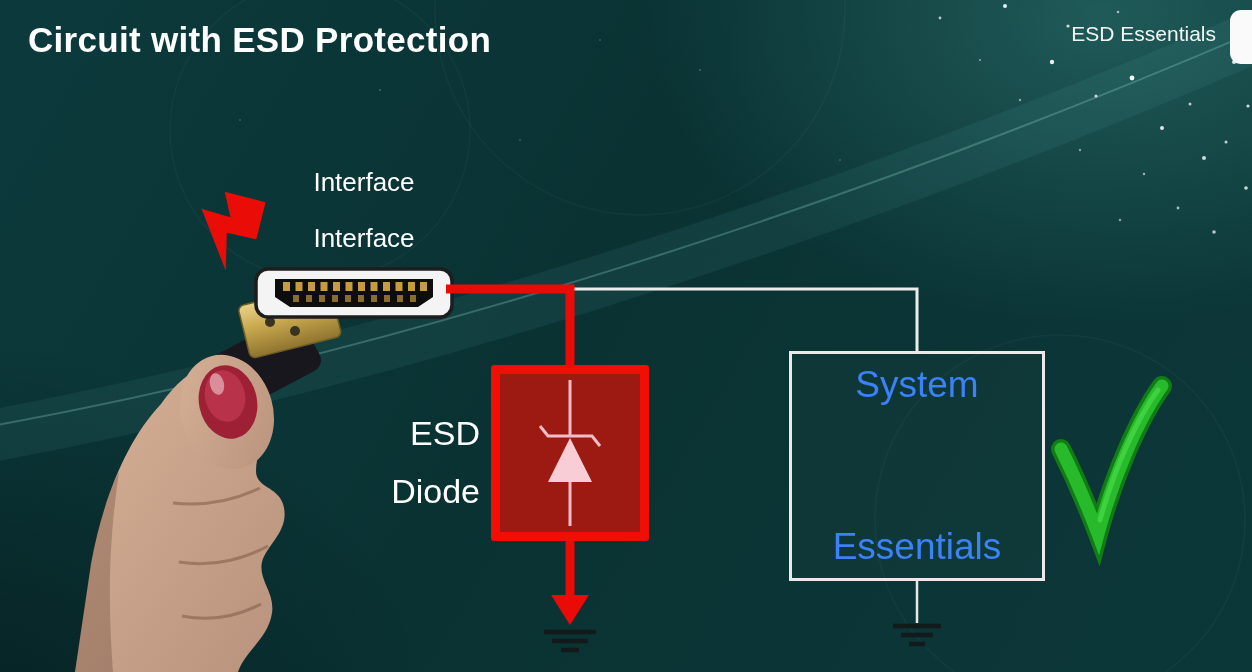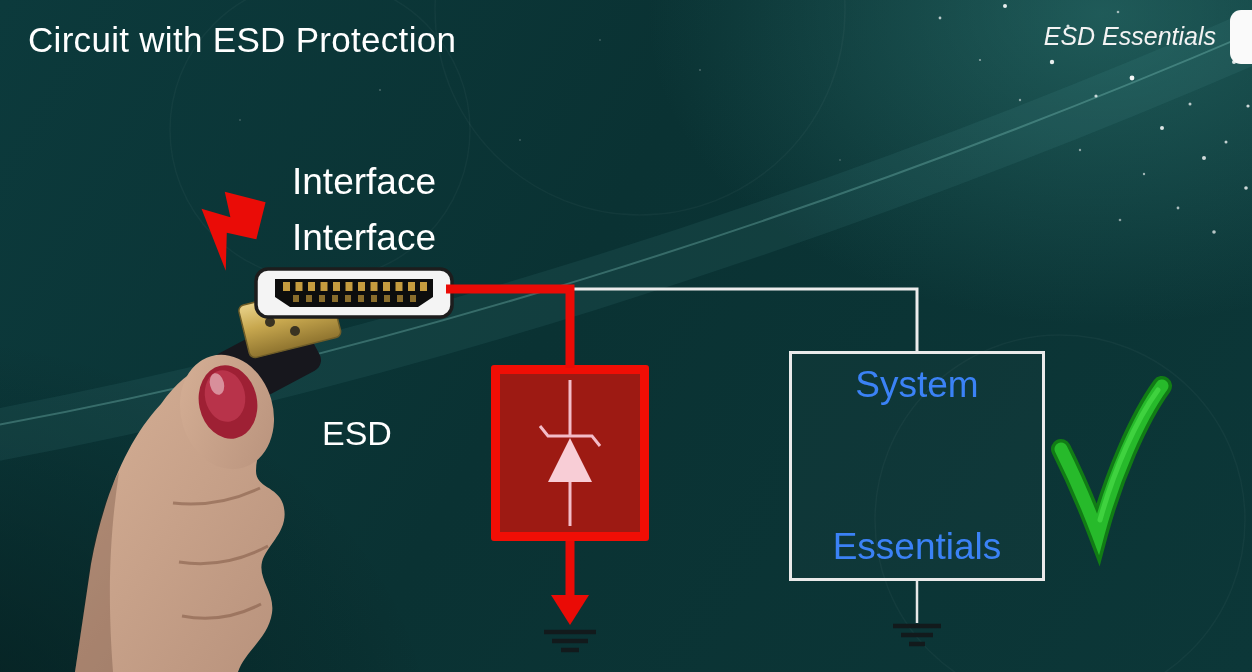--- a/index.html
+++ b/index.html
@@ -15,40 +15,40 @@
   }
   .abs { position: absolute; }
   .bg-decor { left: 0; top: 0; width: 1252px; height: 672px; z-index: 1; }
   .hand-svg { left: 55px; top: 282px; width: 300px; height: 390px; z-index: 2; }
   .lightning-svg { left: 170px; top: 184px; width: 96px; height: 92px; z-index: 5; }
   .hdmi-svg { left: 253px; top: 262px; width: 202px; height: 62px; z-index: 4; }
   .circuit-svg { left: 0; top: 0; width: 1252px; height: 672px; z-index: 4; pointer-events: none; }
 
   .page-title {
     left: 28px; top: 20px; z-index: 6;
-    color: #ffffff; font-size: 35px; font-weight: 400; letter-spacing: 0.3px;
+    color: #ffffff; font-size: 35px; font-weight: 700; letter-spacing: 0.3px;
   }
   .brand-text {
     top: 22px; right: 36px; z-index: 6;
-    color: #f3f3f3; font-size: 25px; font-weight: 500; font-style: italic;
+    color: #f3f3f3; font-size: 21px; font-weight: 500;
   }
   .logo-badge {
     right: -18px; top: 10px; width: 40px; height: 54px; z-index: 6;
     background: #fafafa; border-radius: 11px;
   }
 
   .connector-label {
     left: 213px; top: 154px; width: 302px; z-index: 6;
-    text-align: center; color: #ffffff; font-size: 37px; line-height: 56px;
+    text-align: center; color: #ffffff; font-size: 26px; line-height: 56px;
   }
   .connector-label span { display: block; }
 
   .diode-label {
     left: 322px; top: 404px; width: 158px; z-index: 6;
-    color: #ffffff; font-size: 34px; line-height: 58px;
+    text-align: right; color: #ffffff; font-size: 34px; line-height: 58px;
   }
   .diode-label span { display: block; }
 
   .diode-box {
     left: 491px; top: 365px; width: 158px; height: 176px; z-index: 3;
     box-sizing: border-box;
     background: #9d1a13;
     border: 9px solid #f10e05;
     border-radius: 3px;
     display: flex; align-items: center; justify-content: center;
@@ -190,20 +190,21 @@
   <svg viewBox="0 0 140 158" aria-hidden="true">
     <line x1="70" y1="6" x2="70" y2="62" stroke="#f3bcc8" stroke-width="3"></line>
     <path d="M40 52 L48 62 L92 62 L100 72" stroke="#f3bcc8" stroke-width="3" fill="none"></path>
     <polygon points="48,108 92,108 70,64" fill="#f8cdd6"></polygon>
     <line x1="70" y1="108" x2="70" y2="152" stroke="#f3bcc8" stroke-width="3"></line>
   </svg>
 </div>
 
 <div class="abs diode-label">
   <span>ESD</span>
+  <span>Diode</span>
 </div>
 
 <svg class="abs circuit-svg" viewBox="0 0 1252 672" aria-hidden="true">
   <polyline points="574,289 917,289 917,354" stroke="#ececec" stroke-width="3" fill="none"></polyline>
   <polyline points="446,289 570,289 570,368" stroke="#ea0b06" stroke-width="9" fill="none"></polyline>
   <g>
     <line x1="570" y1="541" x2="570" y2="596" stroke="#ea0b06" stroke-width="9"></line>
     <polygon points="570,625 551,595 589,595" fill="#ea0b06"></polygon>
   </g>
   <g stroke="#121a1c" stroke-width="4.5">

